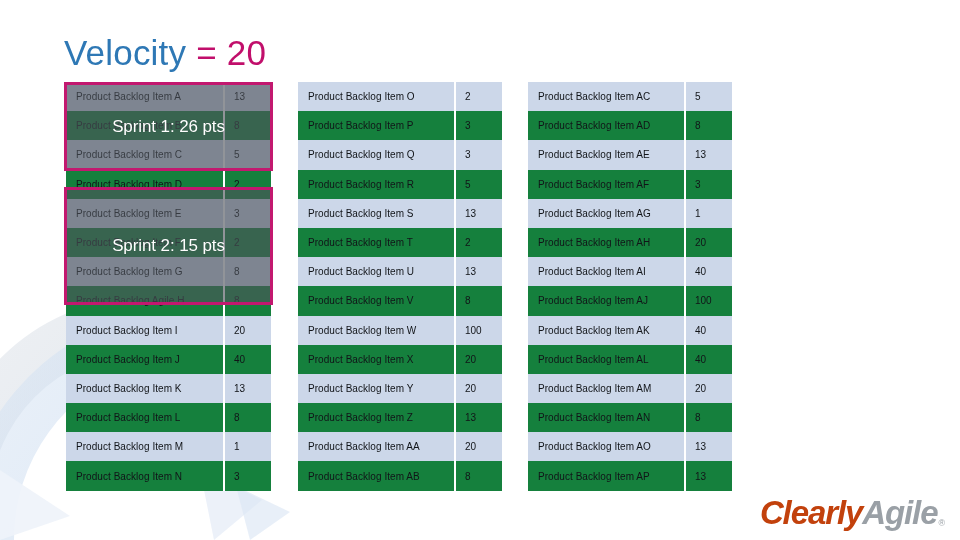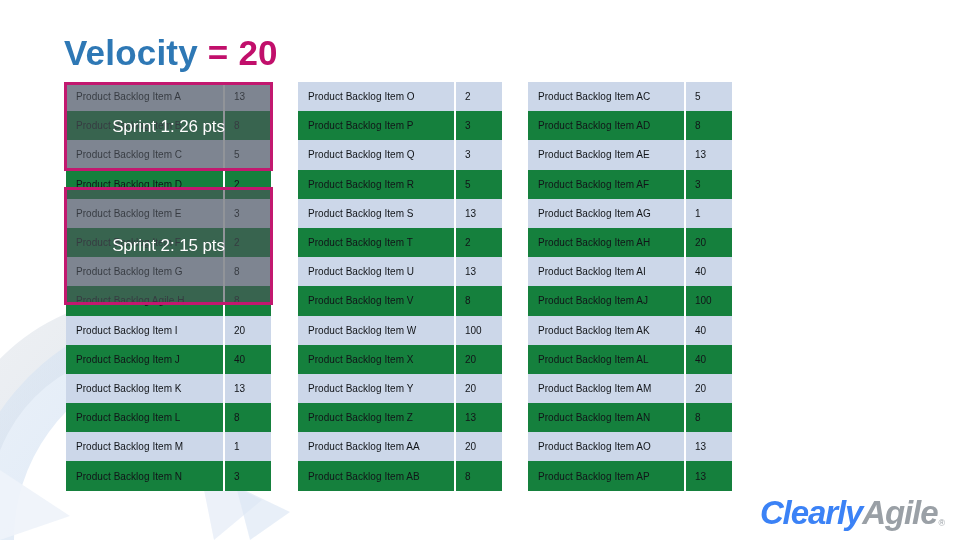--- a/index.html
+++ b/index.html
@@ -23,21 +23,21 @@
     pointer-events: none;
     z-index: 0;
   }
 
   
   #slide-title {
     position: absolute;
     left: 64px;
     top: 33px;
     font-size: 35px;
-    font-weight: 700;
+    font-weight: 400;
     letter-spacing: 0.2px;
     white-space: nowrap;
     z-index: 3;
   }
   #slide-title .t-main { color: #2E78B5; }
   #slide-title .t-accent { color: #C10F6B; }
 
   
   .col {
     position: absolute;
@@ -110,21 +110,21 @@
     bottom: 8px;
     z-index: 5;
     display: flex;
     align-items: flex-end;
     font-style: italic;
     font-weight: bold;
     letter-spacing: -1.1px;
   }
   #brand-logo .lg-clearly {
     font-size: 33px;
-    color: #3b82f6;
+    color: #c2410c;
   }
   #brand-logo .lg-agile {
     font-size: 33px;
     color: #9AA0A6;
   }
   #brand-logo .lg-reg {
     font-size: 9px;
     color: #9AA0A6;
     font-style: normal;
     font-weight: normal;

